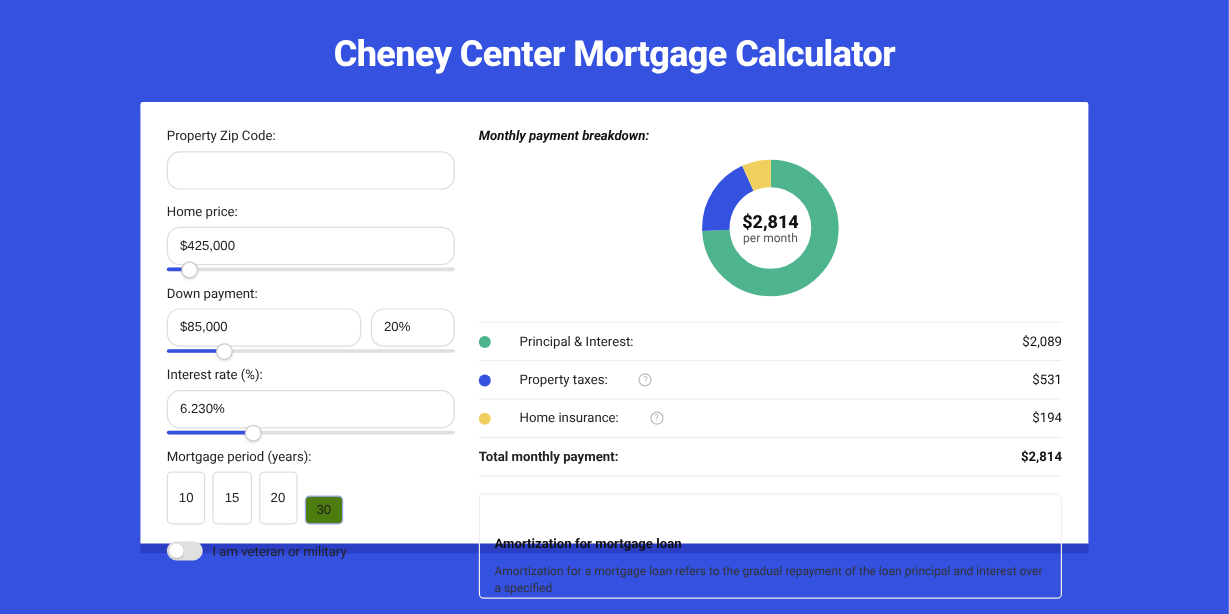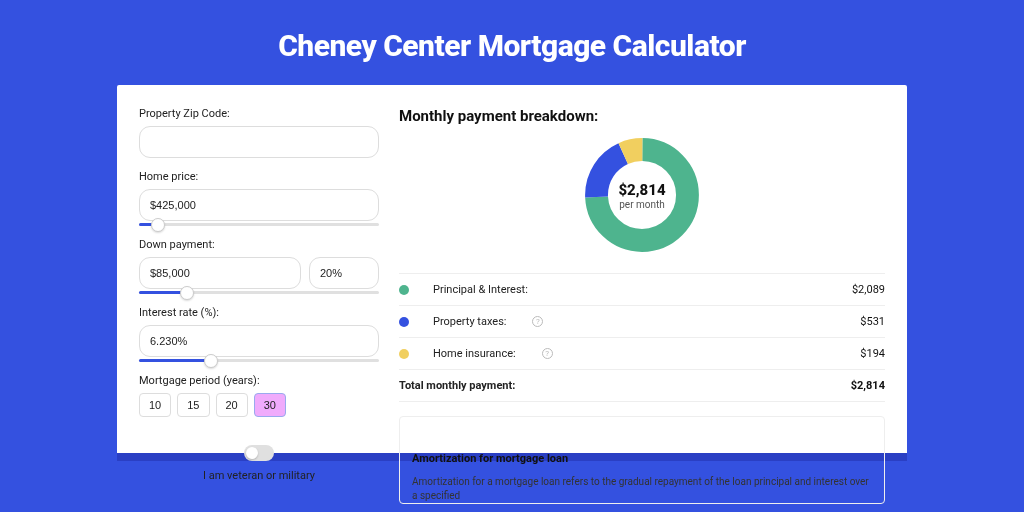--- a/index.html
+++ b/index.html
@@ -79,45 +79,46 @@
   .period-btn {
     border: 1px solid #ddd;
     border-radius: 4px;
     padding: 5px 9px;
     font-size: 11px;
     background: #fff;
     cursor: pointer;
     color: #222;
   }
   .period-btn.active {
-    background: #f0abfc;
+    background: #4d7c0f;
     border-color: #9aa9ee;
     color: #222;
-  }
-  .toggle-row { display: flex; align-items: center; gap: 8px; margin-top: 28px; flex-direction: column; }
+    margin-top: 20px;
+  }
+  .toggle-row { display: flex; align-items: center; gap: 8px; margin-top: 14px; }
   .toggle {
     width: 30px;
     height: 16px;
     border-radius: 9px;
     background: #e0e0e0;
     position: relative;
   }
   .toggle::after {
     content: "";
     position: absolute;
     width: 12px;
     height: 12px;
     border-radius: 50%;
     background: #fff;
     left: 2px;
     top: 2px;
     box-shadow: 0 1px 2px rgba(0,0,0,0.2);
   }
   .toggle-label { font-size: 11px; color: #222; }
-  .section-title { font-size: 15px; font-weight: 700; color: #111; margin-bottom: 10px; }
+  .section-title { font-size: 11px; font-weight: 700; color: #111; margin-bottom: 10px; font-style: italic; }
   .donut-wrap { display: flex; justify-content: center; margin: 6px 0 18px 0; }
   .donut { position: relative; width: 120px; height: 120px; }
   .donut svg { width: 100%; height: 100%; }
   .donut-center {
     position: absolute;
     inset: 0;
     display: flex;
     flex-direction: column;
     align-items: center;
     justify-content: center;

